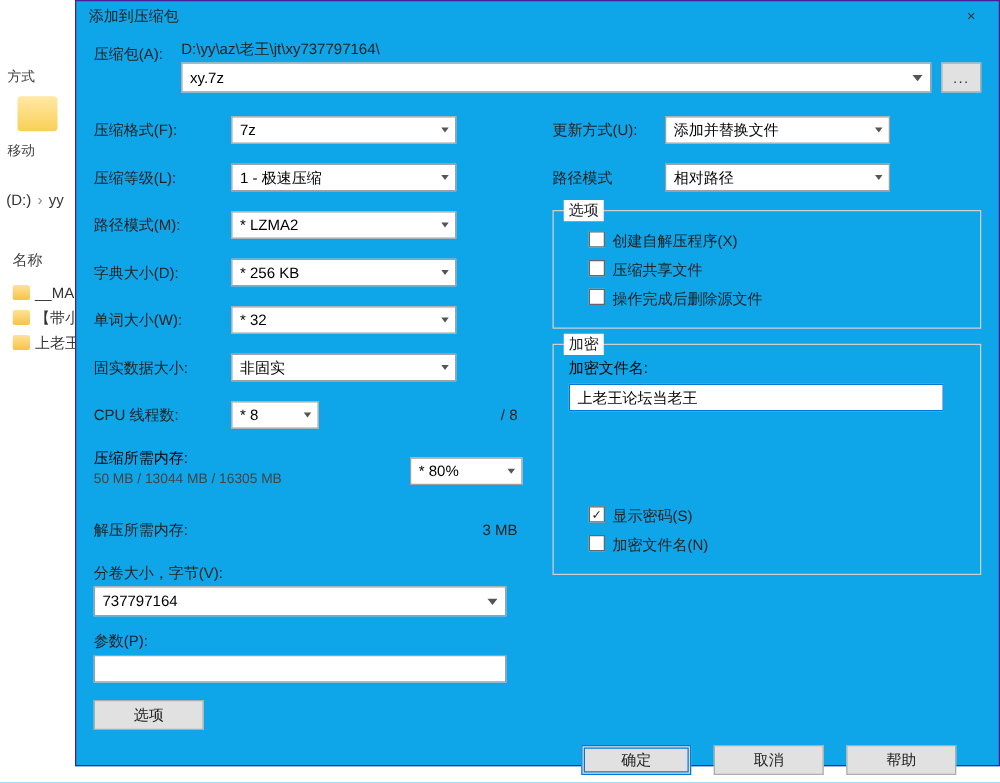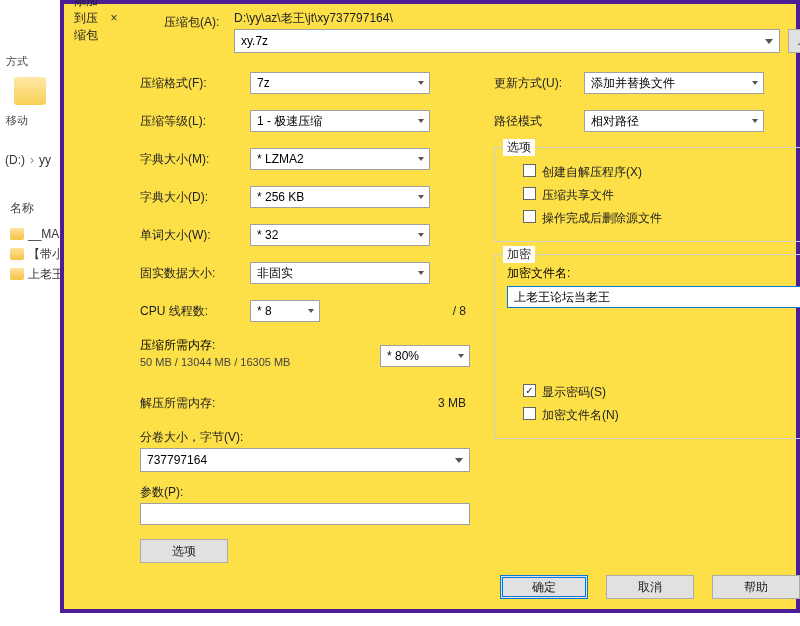--- a/index.html
+++ b/index.html
@@ -9,27 +9,27 @@
     .bg-left .label { color: #444; font-size: 11px; padding: 4px 6px; }
     .folder-icon { width: 32px; height: 28px; background: linear-gradient(#ffe9a6,#f8cf56); border-radius: 3px; margin: 4px auto; }
     .bc { position: absolute; left: 0; top: 150px; width: 70px; font-size: 12px; color: #333; display: flex; align-items: center; }
     .bc-seg { padding: 3px 5px; }
     .bc-sep { color: #888; }
     .name-hdr { position: absolute; left: 10px; top: 200px; font-size: 12px; color: #444; }
     .file-list { position: absolute; left: 10px; top: 224px; width: 60px; }
     .file-list .item { display: flex; align-items: center; height: 20px; gap: 4px; color: #333; font-size: 11px; overflow: hidden; white-space: nowrap; }
     .tiny-folder { width: 14px; height: 12px; background: linear-gradient(#ffe29a,#f5c346); border-radius: 2px; flex-shrink: 0; }
 
-    .dialog { position: absolute; left: 60px; top: 0; width: 740px; height: 613px; background: #fde047; border: 4px solid #4c1d95; display: flex; }
+    .dialog { position: absolute; left: 60px; top: 0; width: 740px; height: 613px; background: #0ea5e9; border: 1px solid #4c1d95; display: flex; flex-direction: column; }
     .titlebar { height: 28px; display: flex; align-items: center; justify-content: space-between; padding: 0 4px 0 10px; }
     .title { color: #222; font-size: 12px; }
     .close-btn { width: 36px; height: 24px; display: flex; align-items: center; justify-content: center; color: #333; cursor: default; }
 
     .dlg-body { flex: 1; padding: 6px 14px 0 14px; display: flex; flex-direction: column; }
-    .archive-row { display: flex; align-items: flex-start; gap: 10px; margin-bottom: 8px; margin-left: 24px; }
+    .archive-row { display: flex; align-items: flex-start; gap: 10px; margin-bottom: 8px; }
     .archive-label { width: 60px; padding-top: 4px; color: #222; }
     .archive-right { flex: 1; }
     .path-text { color: #222; margin-bottom: 2px; font-size: 12px; }
     .archive-input-row { display: flex; gap: 8px; align-items: center; }
     .combo-lg { flex: 1; height: 24px; border: 1px solid #a0a0a0; padding: 0 22px 0 6px; display: flex; align-items: center; background: #fff; position: relative; }
     .combo-lg::after { content: ""; position: absolute; right: 6px; top: 9px; border-left: 4px solid transparent; border-right: 4px solid transparent; border-top: 5px solid #555; }
     .browse-btn { width: 32px; height: 24px; background: #e1e1e1; border: 1px solid #adadad; display: flex; align-items: center; justify-content: center; color: #333; letter-spacing: 1px; }
 
     .cols { display: flex; gap: 24px; margin-top: 10px; }
     .col { flex: 1; }
@@ -122,21 +122,21 @@
               <span>7z</span>
             </div>
           </div>
         <div class="form-row">
             <span class="lbl">压缩等级(L):</span>
             <div class="combo wide">
               <span>1 - 极速压缩</span>
             </div>
           </div>
         <div class="form-row">
-            <span class="lbl">字典大小(M):</span>
+            <span class="lbl">路径模式(M):</span>
             <div class="combo wide">
               <span>* LZMA2</span>
             </div>
           </div>
         <div class="form-row">
             <span class="lbl">字典大小(D):</span>
             <div class="combo wide">
               <span>* 256 KB</span>
             </div>
           </div>

